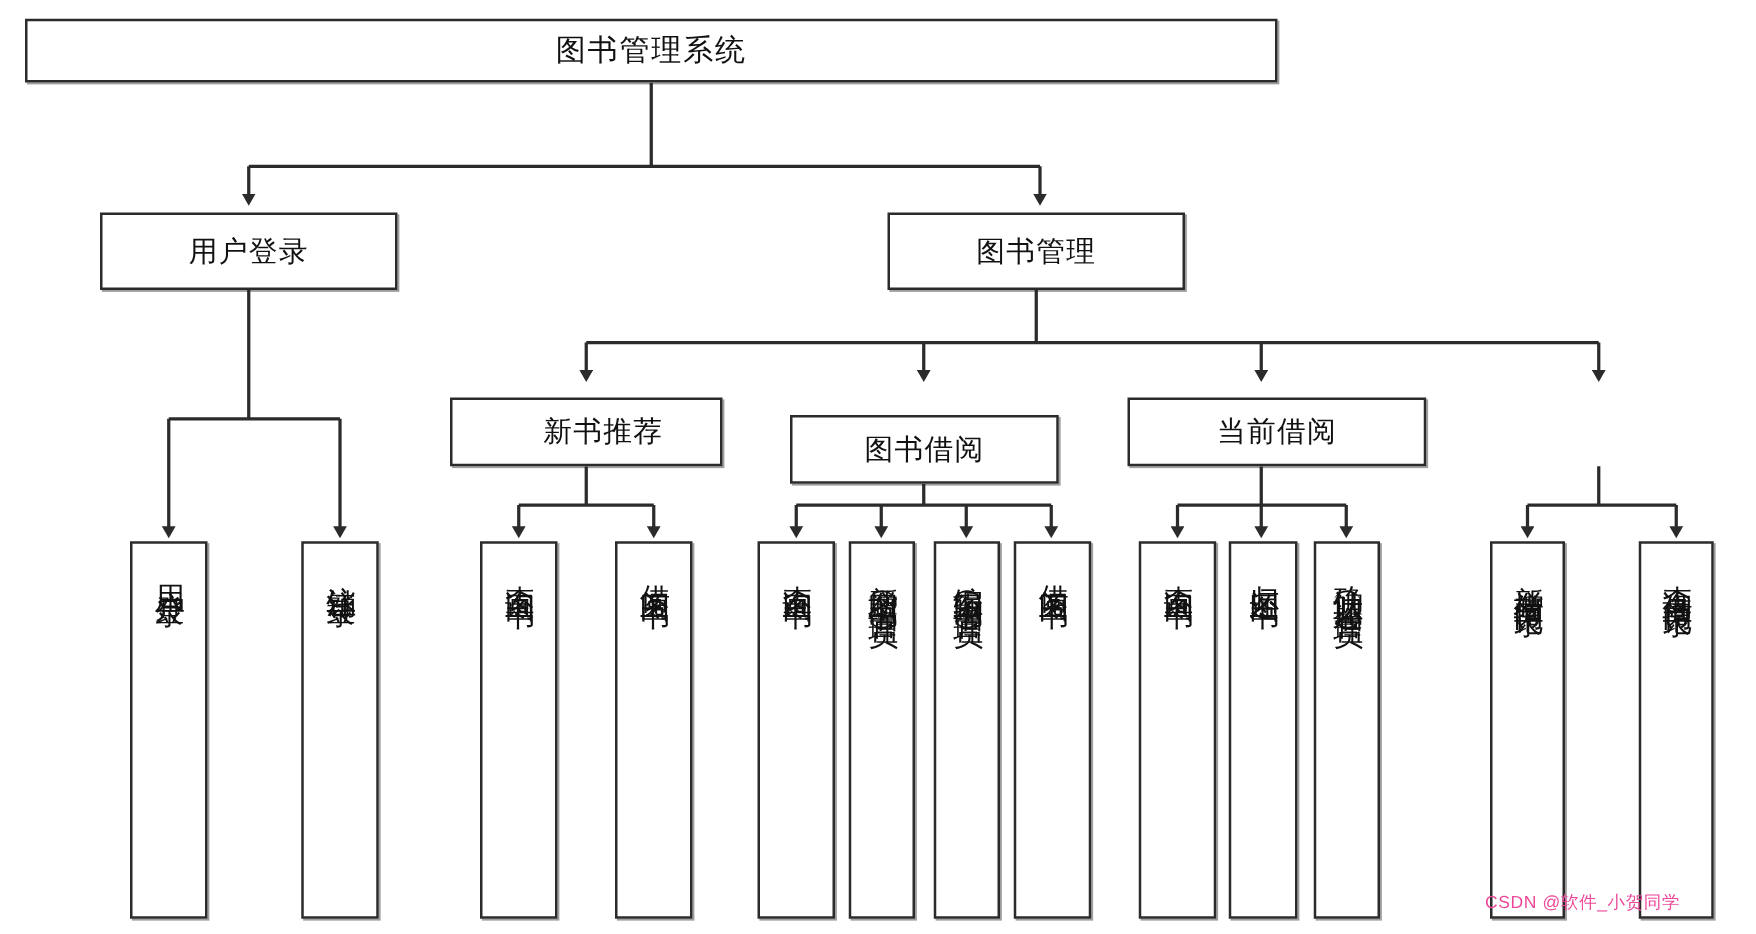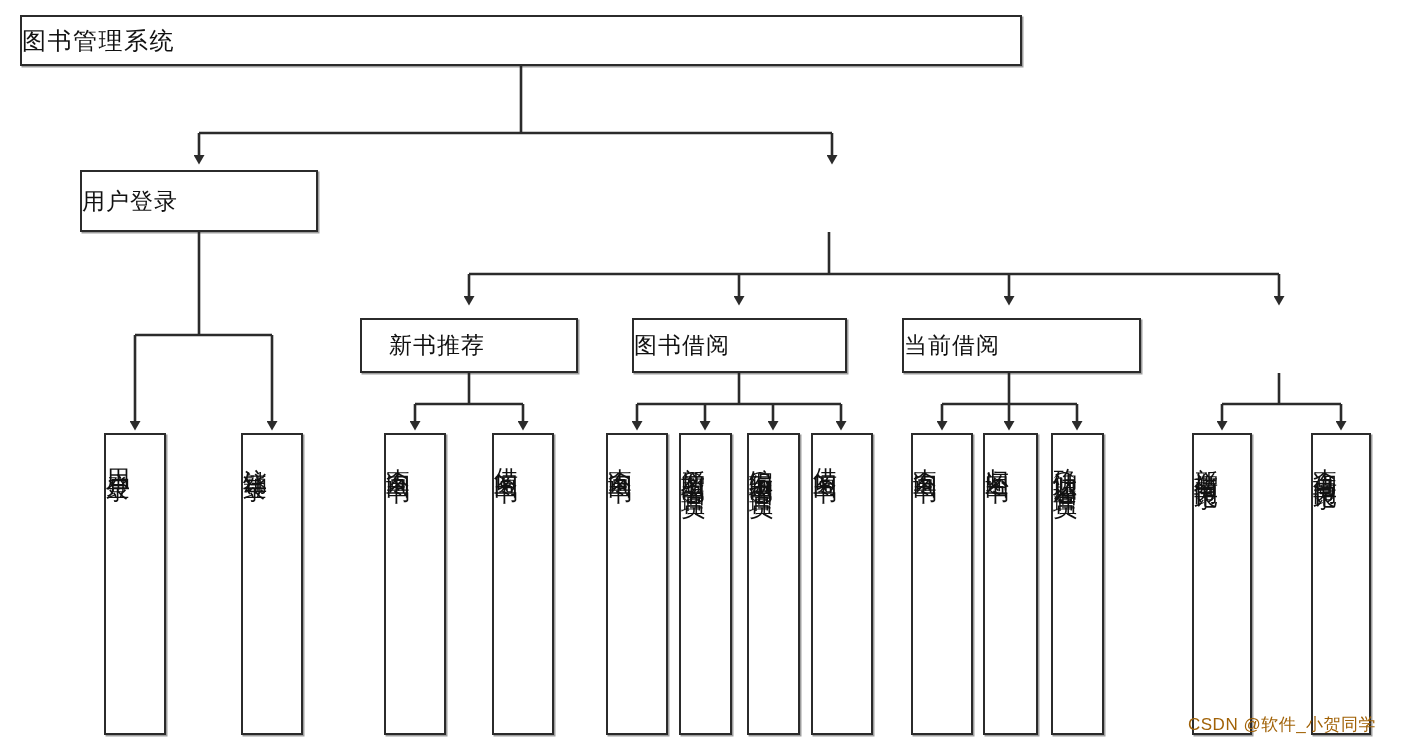--- a/index.html
+++ b/index.html
@@ -13,21 +13,21 @@
 
   svg#wires{position:absolute;left:0;top:0;width:1405px;height:747px;pointer-events:none;}
 
   .node{
     position:absolute;
     box-sizing:border-box;
     background:#ffffff;
     border:2.5px solid #2b2b2b;
     display:flex;
     align-items:center;
-    justify-content:flex-start;
+    justify-content:center;
     color:#111111;
     box-shadow:1.5px 1.5px 0 rgba(40,40,40,.45);
   }
   .node .lbl{
     display:block;
     line-height:1.22;
     text-align:center;
     white-space:pre;
   }
 
@@ -41,22 +41,22 @@
     writing-mode:vertical-rl;
     text-orientation:upright;
     font-size:24px;
     letter-spacing:4px;
     line-height:1;
   }
 
   #watermark{
     position:absolute;
     left:1188px;top:713px;
-    font-size:17px;
-    color:#a16207;
+    font-size:14px;
+    color:#ec4899;
     letter-spacing:.5px;
     white-space:nowrap;
     user-select:none;
   }
 </style>
 </head>
 <body>
 
 <div id="canvas">
 
@@ -111,26 +111,29 @@
   </svg>
 
   <div class="node h root" style="left:20px;top:15px;width:1002px;height:51px;">
     <span class="lbl">图书管理系统</span>
   </div>
 
   <div class="node h" style="left:80px;top:170px;width:238px;height:62px;">
     <span class="lbl">用户登录</span>
   </div>
 
+  <div class="node h" style="left:710px;top:170px;width:238px;height:62px;">
+    <span class="lbl">图书管理</span>
+  </div>
 
   <div class="node h" style="left:360px;top:318px;width:218px;height:55px;padding-left:27px;">
     <span class="lbl">新书推荐</span>
   </div>
 
-  <div class="node h" style="left:632px;top:318px;width:215px;height:55px;">
+  <div class="node h" style="left:632px;top:332px;width:215px;height:55px;">
     <span class="lbl">图书借阅</span>
   </div>
 
   <div class="node h" style="left:902px;top:318px;width:239px;height:55px;">
     <span class="lbl">当前借阅</span>
   </div>
 
 
   <div class="node v" style="left:104px;top:433px;width:62px;height:302px;">
     <span class="lbl">用户登录</span>

